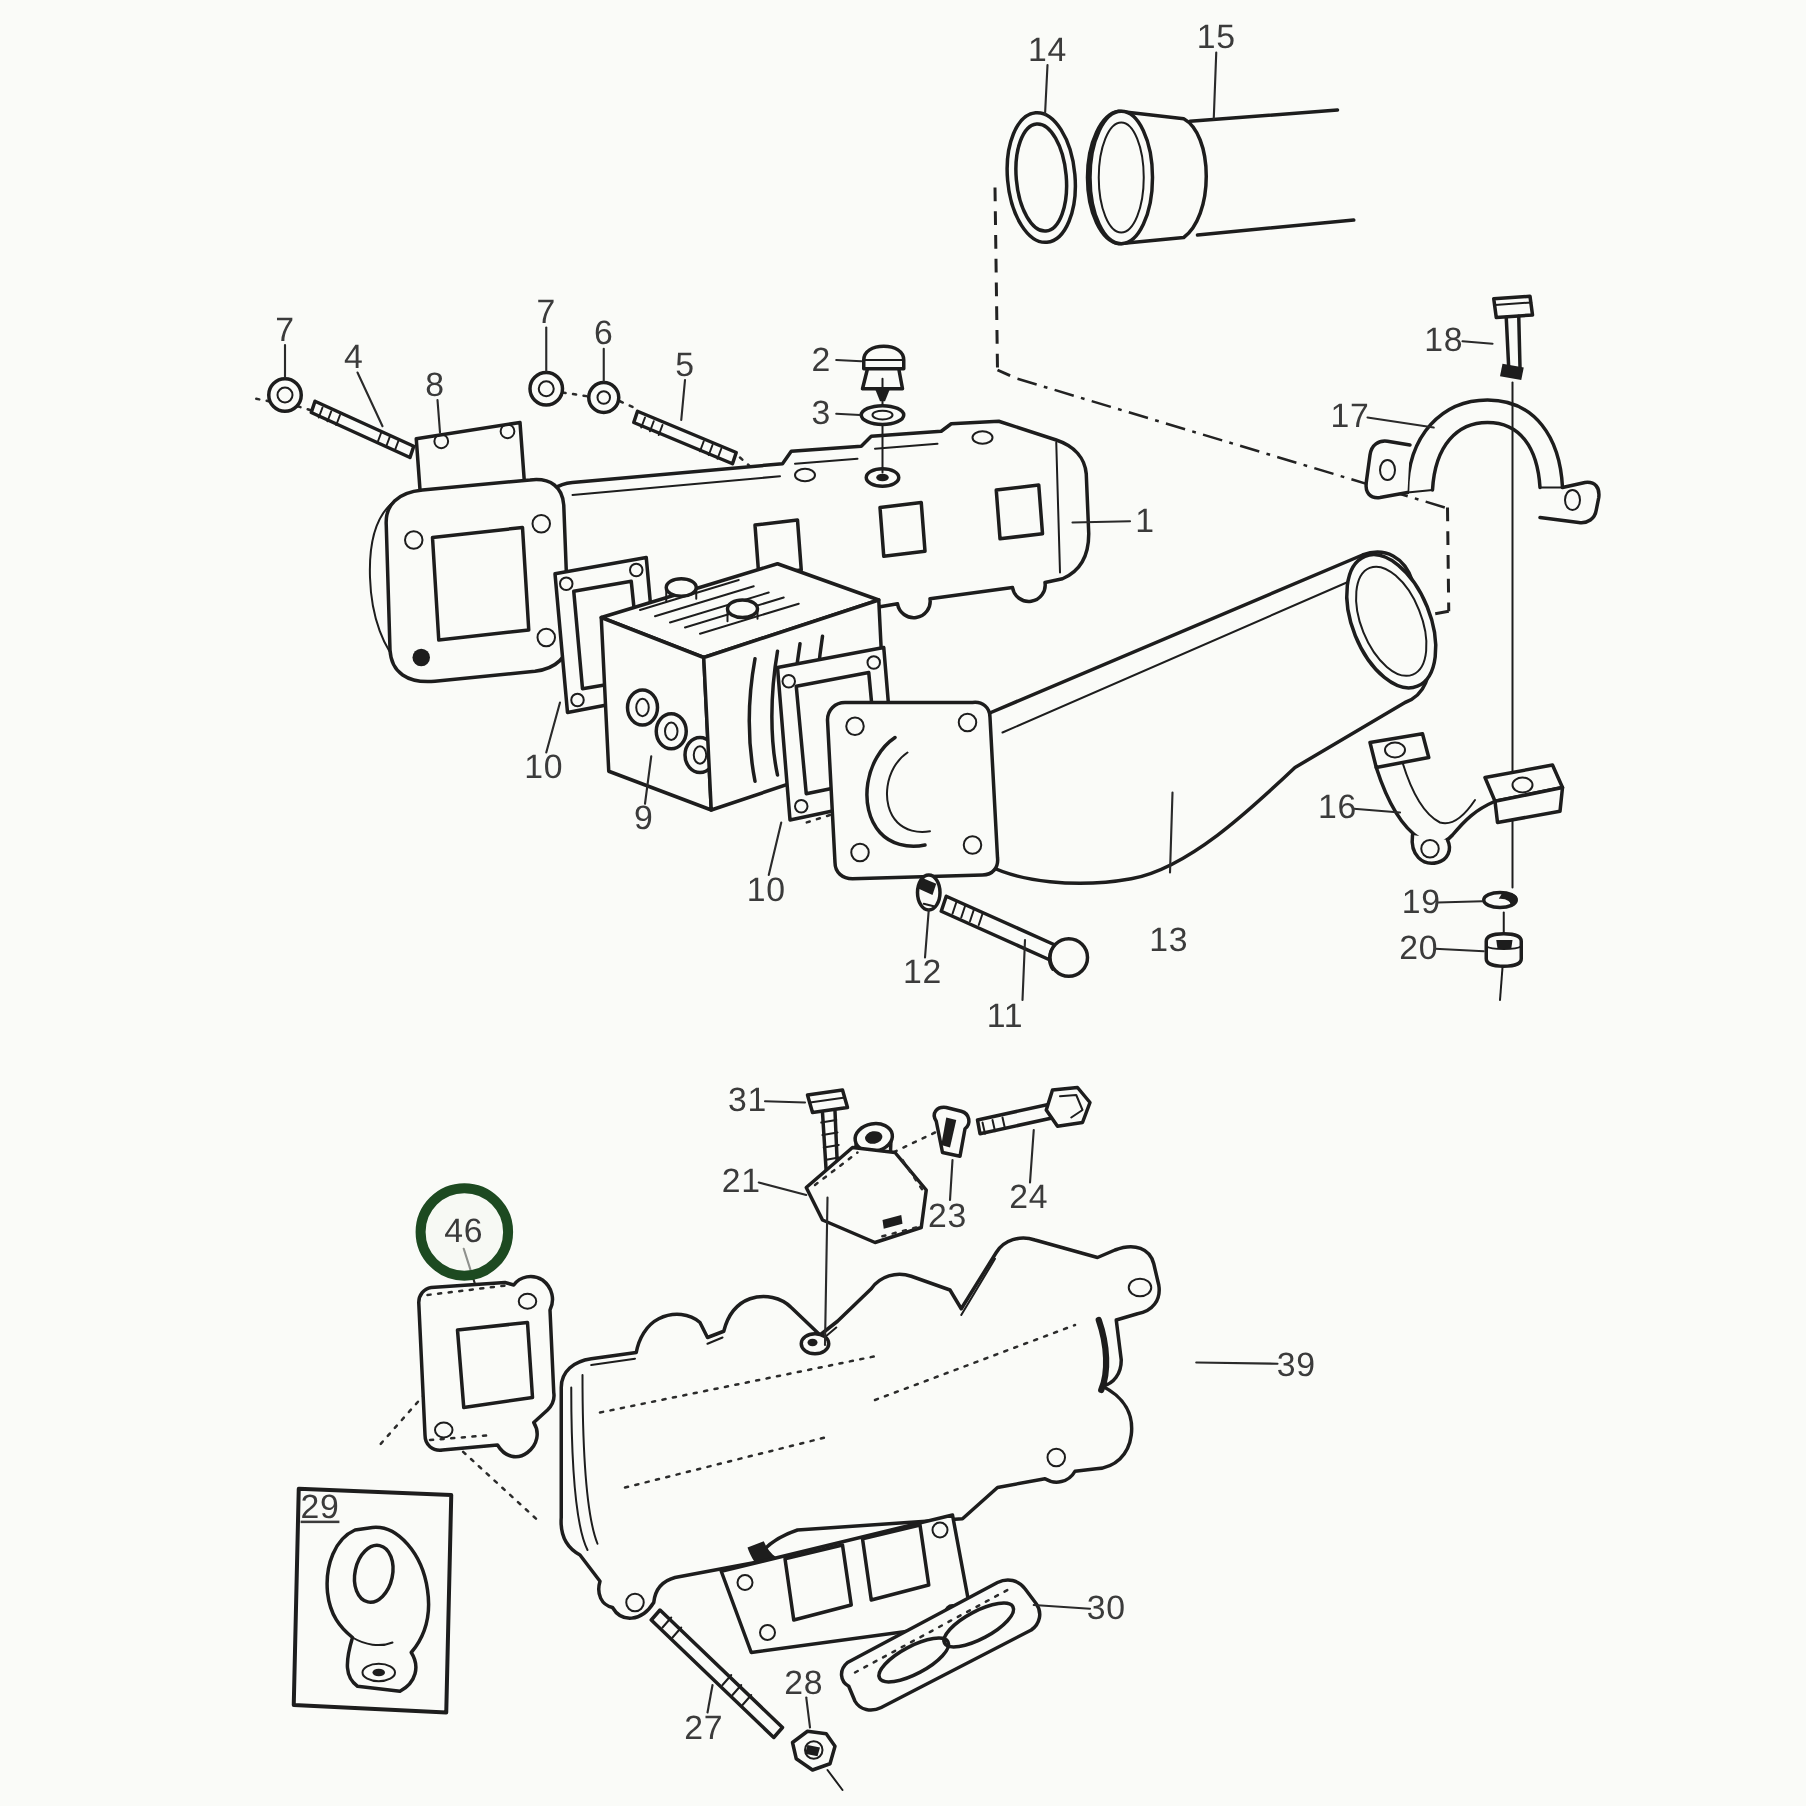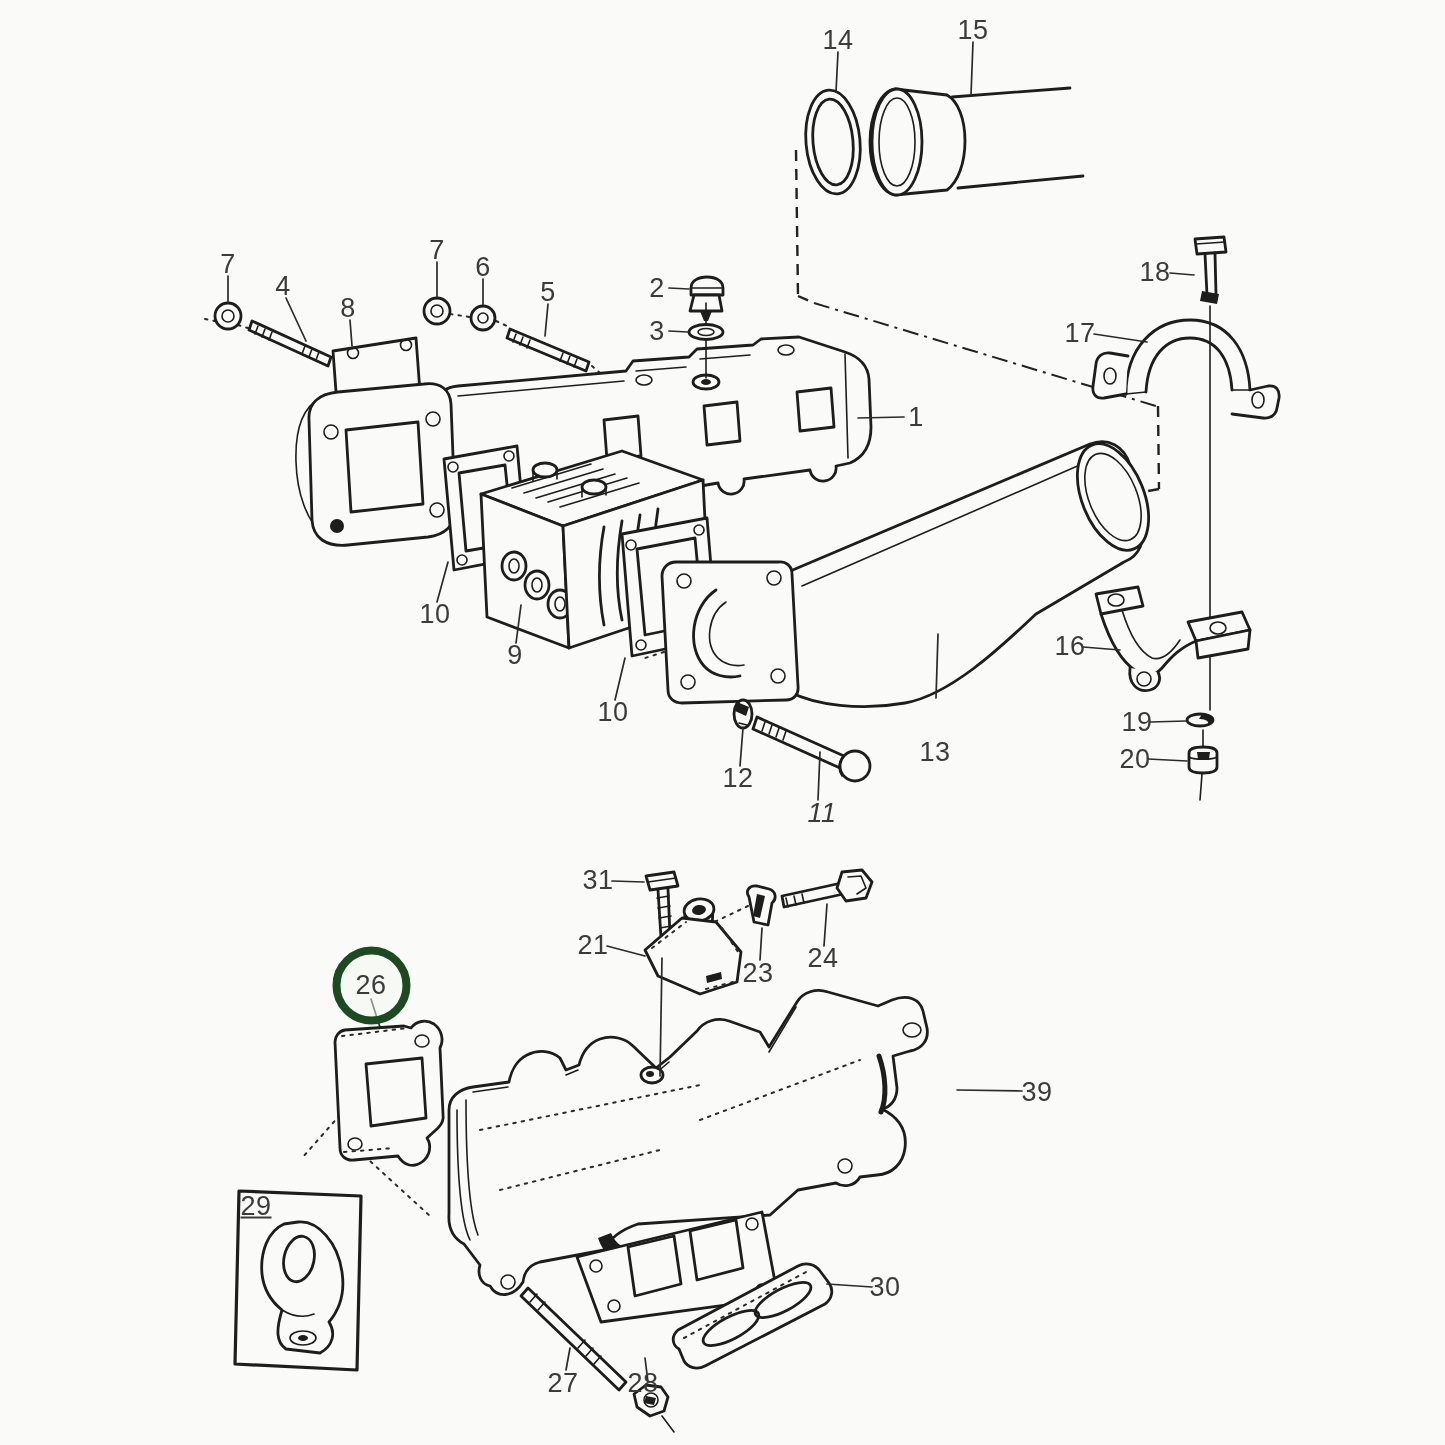--- a/index.html
+++ b/index.html
@@ -374,35 +374,35 @@
       <div class="callout" style="left: 657px; top: 331px;">3</div>
       <div class="callout" style="left: 283px; top: 286px;">4</div>
       <div class="callout" style="left: 548px; top: 292px;">5</div>
       <div class="callout" style="left: 483px; top: 267px;">6</div>
       <div class="callout" style="left: 228px; top: 264px;">7</div>
       <div class="callout" style="left: 437px; top: 250px;">7</div>
       <div class="callout" style="left: 348px; top: 308px;">8</div>
       <div class="callout" style="left: 515px; top: 655px;">9</div>
       <div class="callout" style="left: 435px; top: 614px;">10</div>
       <div class="callout" style="left: 613px; top: 712px;">10</div>
-      <div class="callout" style="left: 822px; top: 813px; font-style: italic;">11</div>
+      <div class="callout" style="left: 804px; top: 813px;">11</div>
       <div class="callout" style="left: 738px; top: 778px;">12</div>
       <div class="callout" style="left: 935px; top: 710px; margin-top: 42px;">13</div>
       <div class="callout" style="left: 838px; top: 40px;">14</div>
       <div class="callout" style="left: 973px; top: 30px;">15</div>
       <div class="callout" style="left: 1070px; top: 646px;">16</div>
       <div class="callout" style="left: 1080px; top: 333px;">17</div>
       <div class="callout" style="left: 1155px; top: 272px;">18</div>
       <div class="callout" style="left: 1137px; top: 722px;">19</div>
       <div class="callout" style="left: 1135px; top: 759px;">20</div>
       <div class="callout" style="left: 593px; top: 945px;">21</div>
       <div class="callout" style="left: 598px; top: 880px;">31</div>
       <div class="callout" style="left: 758px; top: 973px;">23</div>
       <div class="callout" style="left: 823px; top: 958px;">24</div>
       <div class="callout" style="left: 1037px; top: 1092px;">39</div>
-      <div class="callout circled" style="left: 371px; top: 985px;">26</div>
+      <div class="callout circled" style="left: 371px; top: 985px;">46</div>
       <div class="callout" style="left: 563px; top: 1383px;">27</div>
-      <div class="callout" style="left: 643px; top: 1347px; margin-top: 36px;">28</div>
+      <div class="callout" style="left: 643px; top: 1347px;">28</div>
       <div class="callout" style="left: 256px; top: 1206px; text-decoration: underline;">29</div>
       <div class="callout" style="left: 885px; top: 1287px;">30</div>
     </div>
 
 </div>
 
 </body></html>

